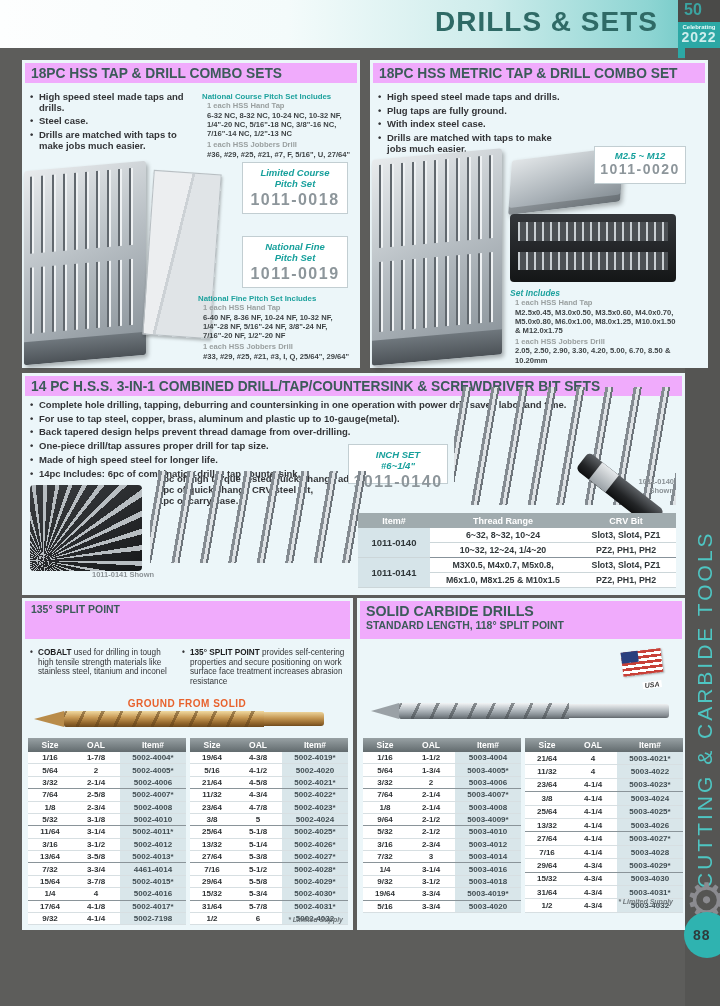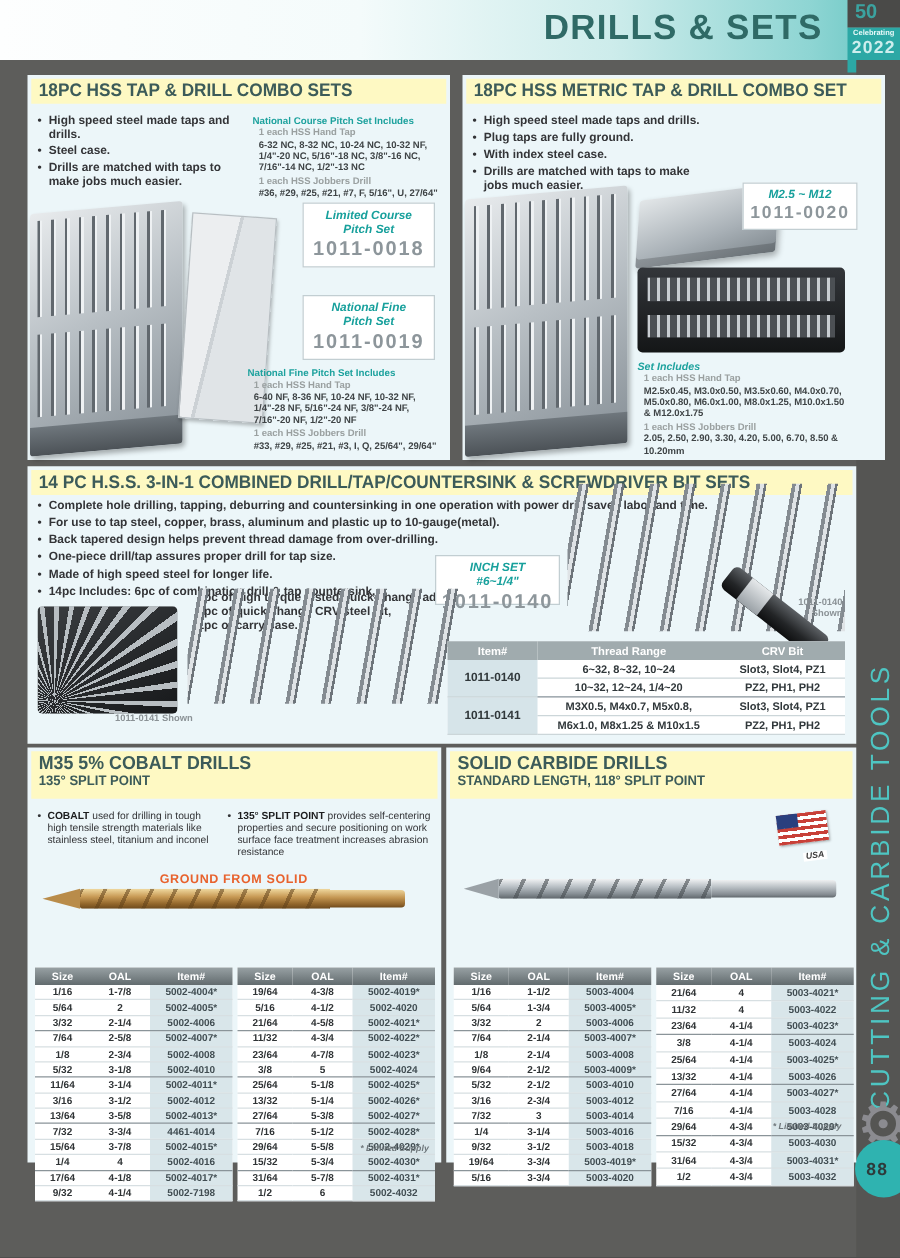--- a/index.html
+++ b/index.html
@@ -25,21 +25,21 @@
     writing-mode:vertical-rl; transform:rotate(180deg);
     font-size:21px; color:#4ec5c2; letter-spacing:3px; white-space:nowrap; }
   .gear-glyph { position:absolute; right:-8px; bottom:82px; font-size:48px; color:#8b8b90;
     font-family:"DejaVu Sans", sans-serif; line-height:48px; }
   .page-number-badge { position:absolute; right:-10px; bottom:48px; width:46px; height:46px;
     border-radius:50%; background:#2fb3b0; display:flex; align-items:center; }
   .page-number-badge span { font-size:14px; font-weight:bold; color:#2e3b3b; letter-spacing:1px; margin-left:9px; }
 
   
   .panel { position:absolute; background:#ecf6f9; }
-  .tealbar { background:#fef9c3; color:#3c5b59; font-weight:bold; margin:3px; padding:2px 6px 1px; }
+  .tealbar { background:#f0abfc; color:#3c5b59; font-weight:bold; margin:3px; padding:2px 6px 1px; }
   .tealbar .cond { display:inline-block; transform:scaleX(.95); transform-origin:0 50%; white-space:nowrap; }
   .bar-1line { font-size:14.5px; line-height:17px; }
   .bar-2line .t1 { font-size:15px; line-height:16px; display:block; }
   .bar-2line .t2 { font-size:11px; line-height:13px; display:block; }
 
   ul.blist { list-style:none; }
   ul.blist li { position:relative; padding-left:9px; margin-bottom:3px; color:#333437;
     font-size:9.5px; line-height:1.13; font-weight:bold; }
   ul.blist li::before { content:"\2022"; position:absolute; left:0; top:0; }
   ul.cont { list-style:none; }
@@ -104,21 +104,21 @@
 
   
   table { border-collapse:collapse; background:#fff; }
   .mid-table { width:318px; }
   .mid-table th { background:#a0abae; color:#fff; font-size:9px; padding:2.5px 0; font-weight:bold; }
   .mid-table td { font-size:8.8px; text-align:center; padding:2px 2px; color:#30373a;
     font-weight:bold; border-bottom:1px solid #ccd6d9; }
   .mid-table td.item { background:#d6e4e9; font-size:9.5px; }
   .mid-table tr.rowend td { border-bottom:1.6px solid #87929a; }
 
-  .dual-table { position:absolute; display:flex; gap:4px;margin-top:36px; }
+  .dual-table { position:absolute; display:flex; gap:4px; }
   .spec-table { table-layout:fixed; width:158px; }
   .spec-table th { background:linear-gradient(180deg,#98a1a4,#626b6e); color:#fff;
     font-size:8.5px; padding:2px 0; font-weight:bold; }
   .spec-table td { font-size:8px; text-align:center; padding:1.2px 0; border-bottom:1px solid #d7dfe2;
     color:#2f3335; font-weight:bold; }
   .spec-table td:nth-child(3) { background:#d9e6ea; color:#414d52; }
   .spec-table tr.gend td { border-bottom:1.5px solid #8a9499; }
   .footnote { position:absolute; font-size:7px; font-style:italic; font-weight:bold; color:#6e767a; }
 
   
@@ -307,21 +307,20 @@
         <tr>
           <td>M6x1.0, M8x1.25 &amp; M10x1.5</td>
           <td>PZ2, PH1, PH2</td>
         </tr>
       </tbody>
     </table>
   </div>
 
   <div class="panel" style="left:22px; top:598px; width:331px; height:332px;">
     <div class="tealbar bar-2line" style="height:38px;">
-      <span class="t1"><span class="cond">M35 5% COBALT DRILLS</span></span>
       <span class="t2"><span class="cond">135° SPLIT POINT</span></span>
     </div>
     <div class="dbullet" style="position:absolute; left:8px; top:50px; width:144px;">
       <b>COBALT</b><span> used for drilling in tough high tensile strength materials like stainless steel, titanium and inconel</span>
     </div>
     <div class="dbullet" style="position:absolute; left:160px; top:50px; width:166px;">
       <b>135° SPLIT POINT</b><span> provides self-centering properties and secure positioning on work surface face treatment increases abrasion resistance</span>
     </div>
     <div class="ground-label" style="left:35px; top:100px; width:260px;">GROUND FROM SOLID</div>
 

